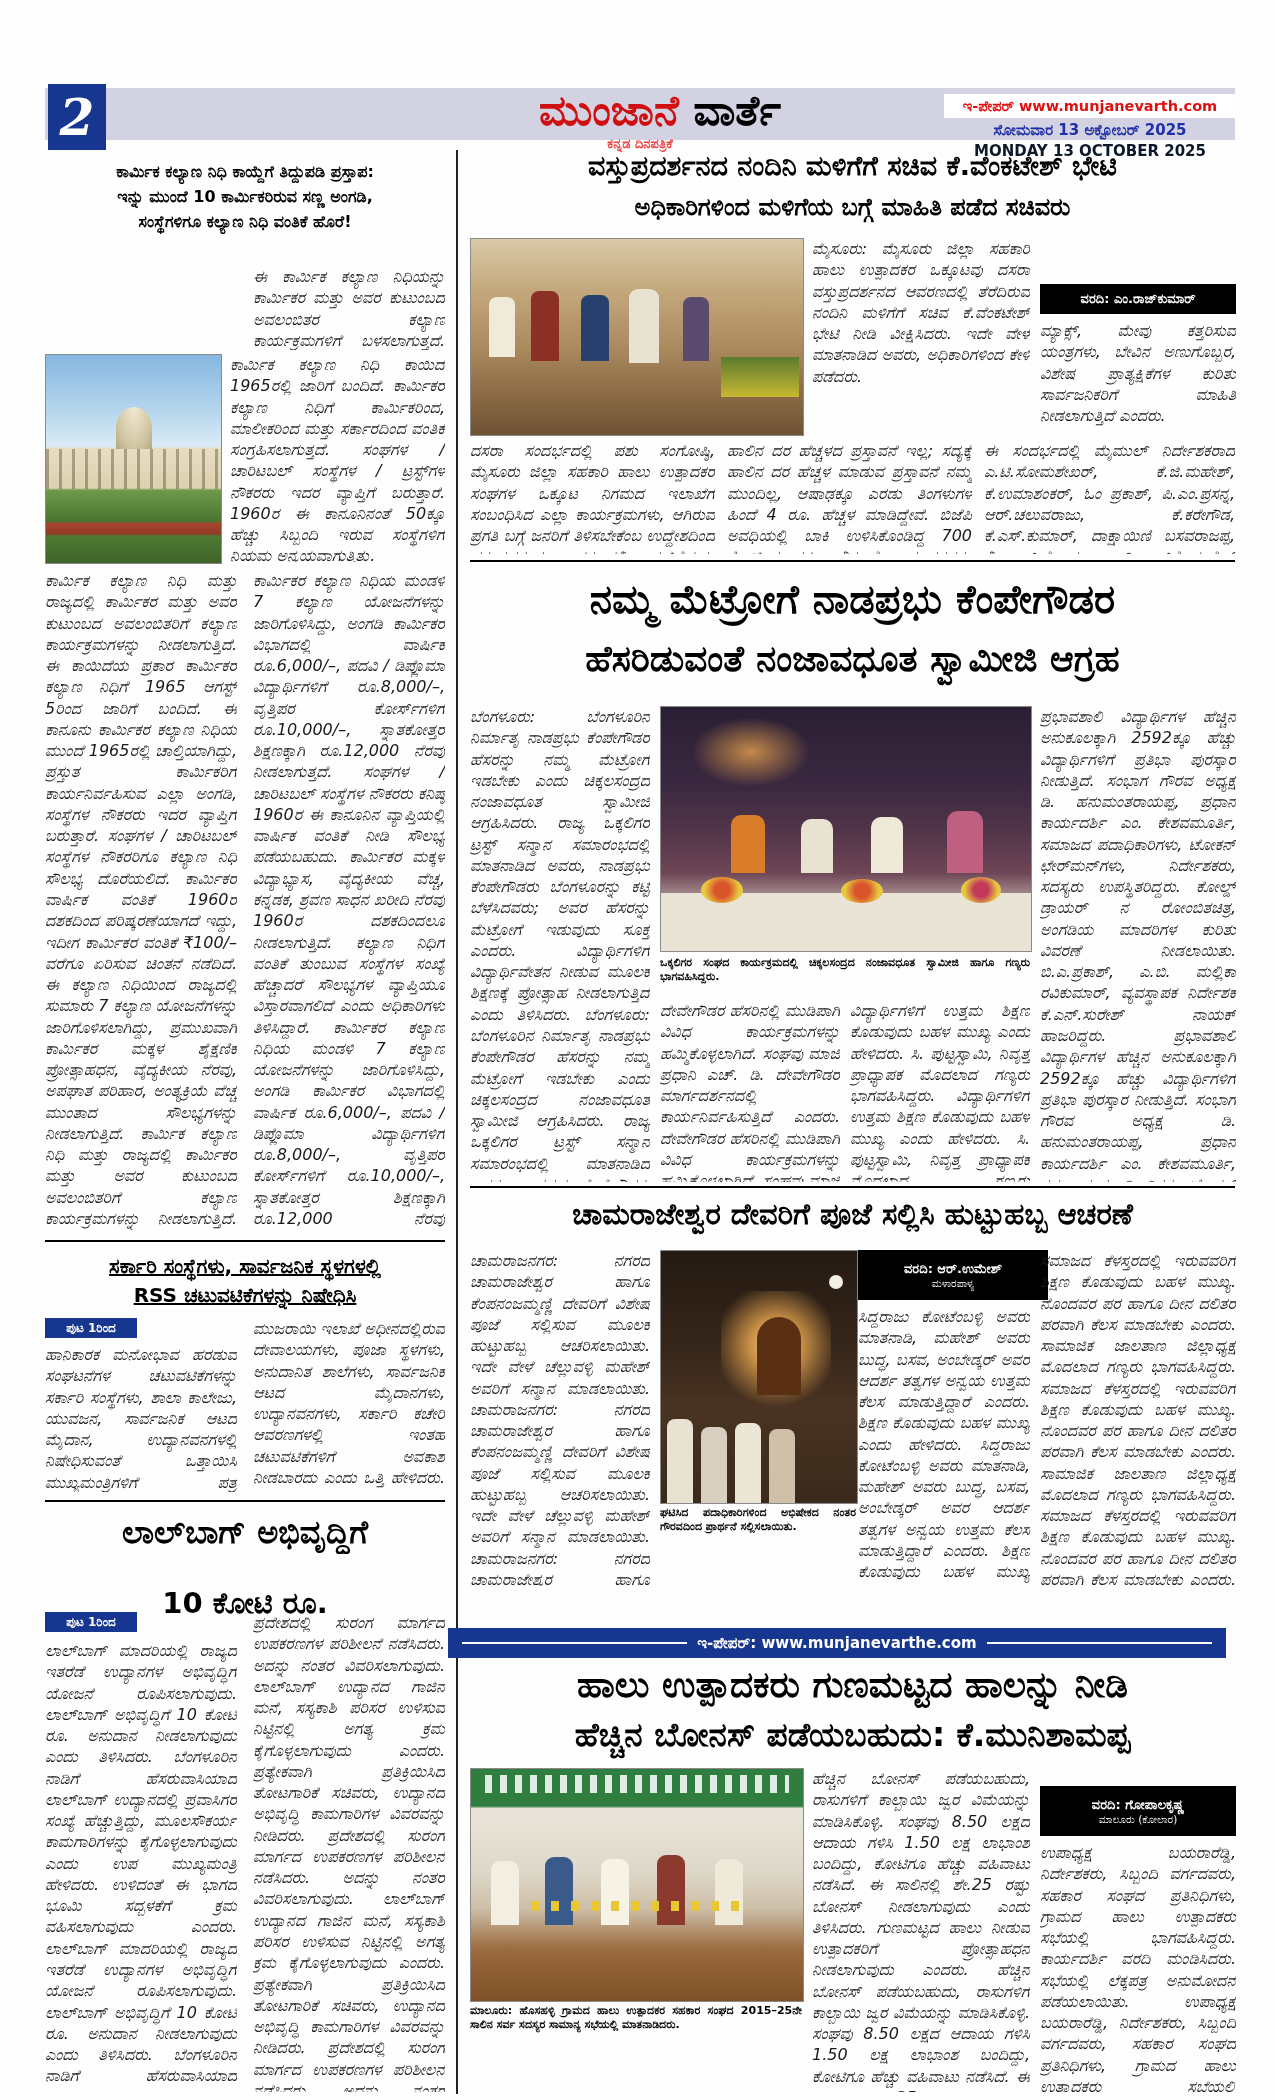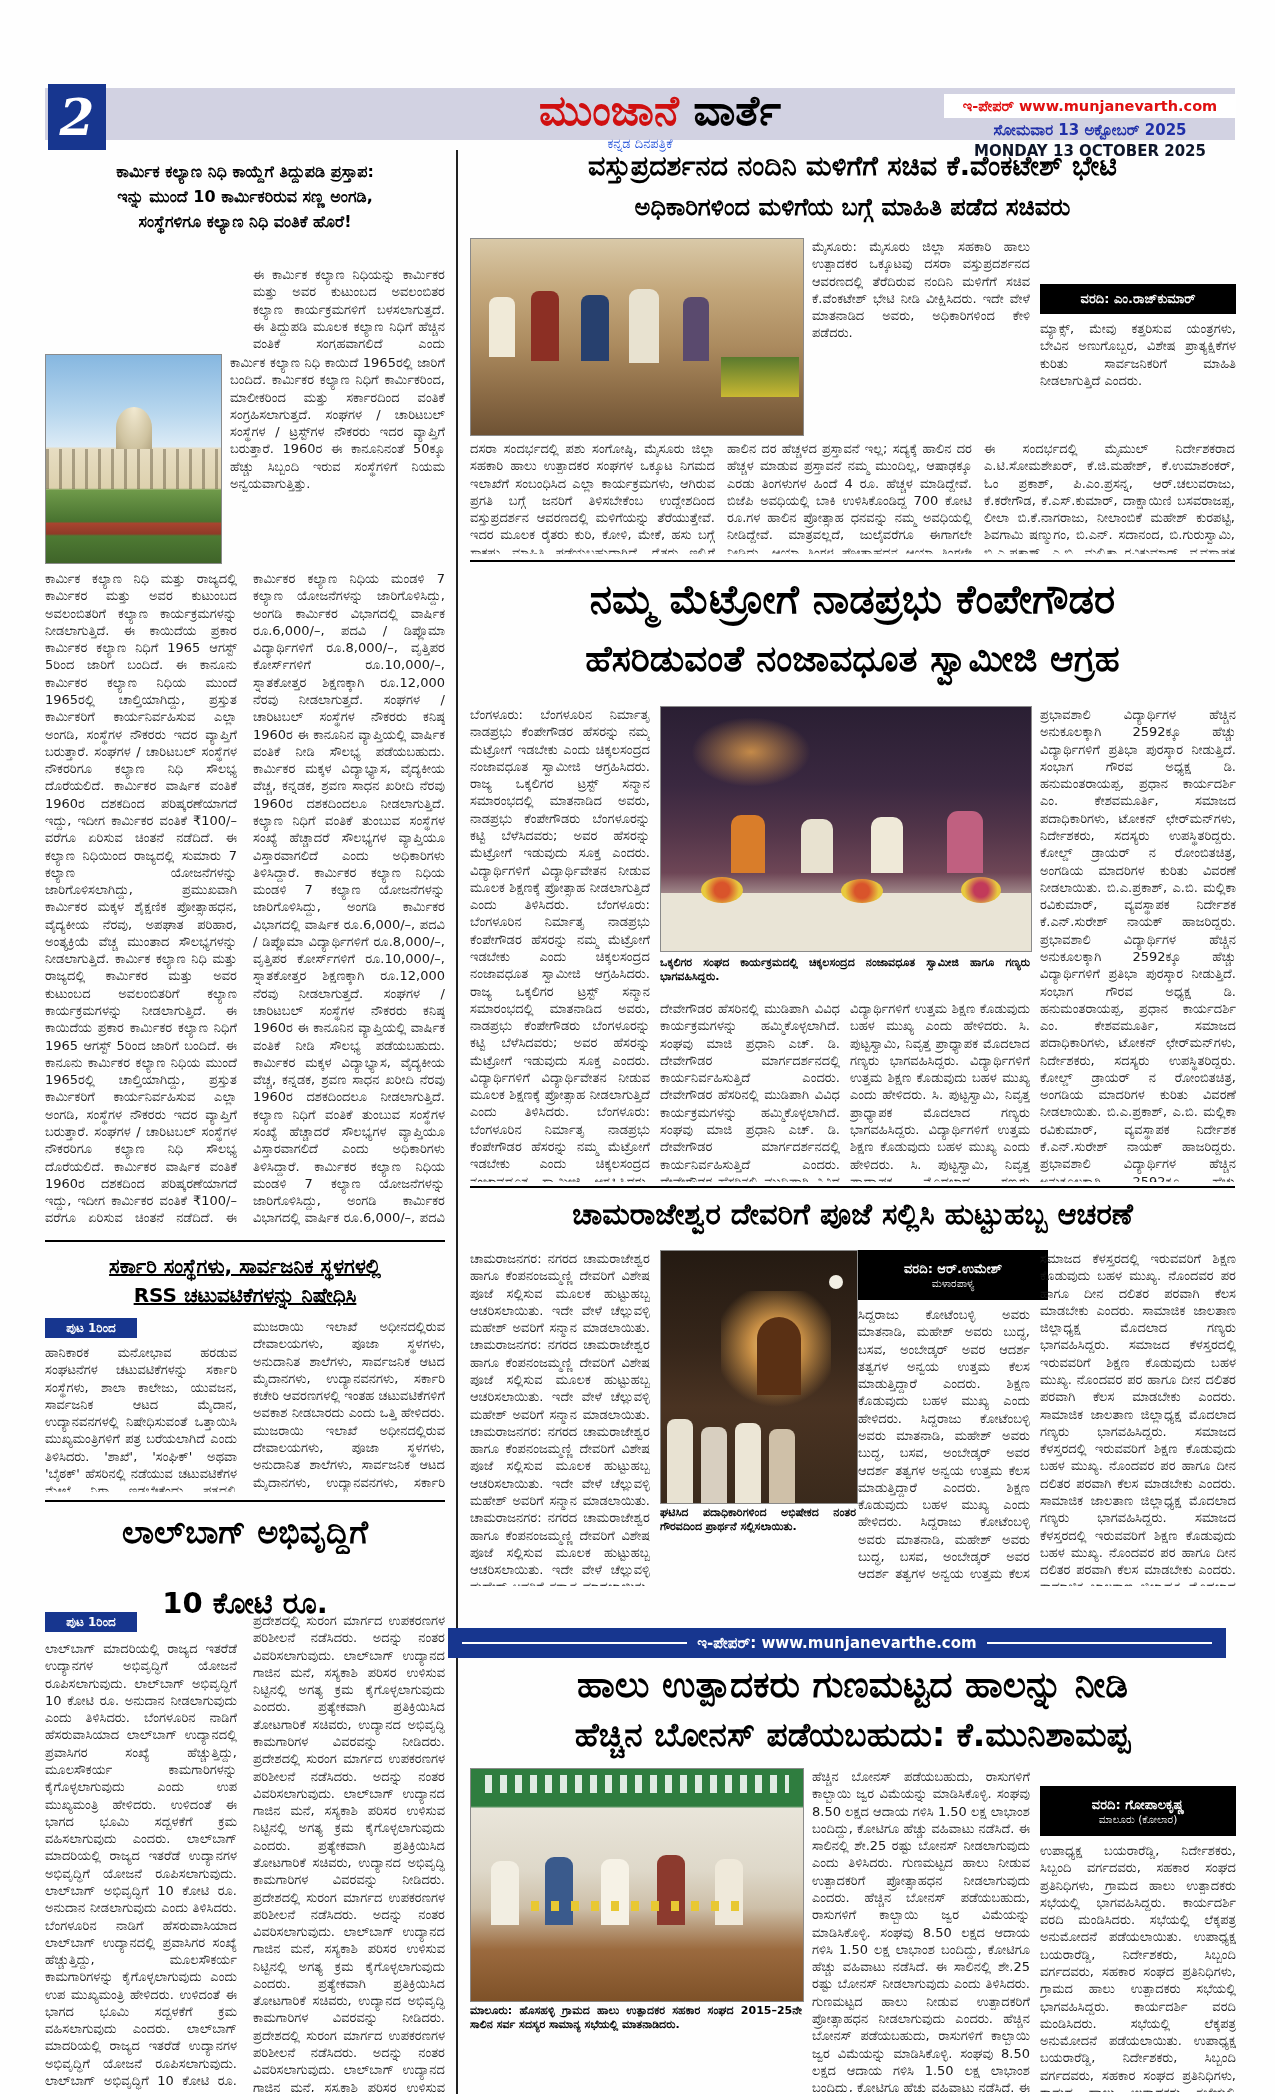--- a/index.html
+++ b/index.html
@@ -1,39 +1,39 @@
 <!DOCTYPE html>
 <html><head>
 <meta charset="utf-8">
 <style>
   html,body{margin:0;padding:0;background:#e9e9e9;}
   .page{position:relative;width:1275px;height:2100px;background:#fefefe;margin:0 auto;overflow:hidden;
         font-family:"DejaVu Sans","Liberation Sans",sans-serif;color:#141414;}
   .abs{position:absolute;}
-  .col{position:absolute;overflow:hidden;text-align:justify;font-size:13px;line-height:1.33;color:#1a1a1a;}
+  .col{position:absolute;overflow:hidden;text-align:justify;font-size:16px;line-height:1.33;color:#1a1a1a;font-style:italic;}
   .hl{position:absolute;text-align:center;font-weight:bold;color:#000;line-height:1.15;overflow:hidden;}
   .rule-h{position:absolute;background:#000;height:2px;}
   .rule-v{position:absolute;background:#222;width:2px;}
   .tag{position:absolute;background:#17368f;color:#fff;font-size:12px;font-weight:bold;
        display:flex;align-items:center;justify-content:center;overflow:hidden;}
   .byline-box{position:absolute;background:#000;color:#fff;text-align:center;overflow:hidden;
               display:flex;flex-direction:column;justify-content:center;}
   .byline-box .nm{font-size:13px;font-weight:bold;line-height:1.25;}
   .byline-box .pl{font-size:10.5px;line-height:1.2;}
   .photo{position:absolute;border:1px solid #8a8a8a;overflow:hidden;}
   .caption{position:absolute;overflow:hidden;font-size:11px;font-weight:bold;line-height:1.3;text-align:justify;color:#000;}
   
   .band{position:absolute;left:45px;top:88px;width:1190px;height:52px;background:#d2d2e2;}
   .pagenum{position:absolute;left:48px;top:84px;width:58px;height:66px;background:#17368f;color:#fff;
            font-family:"DejaVu Serif","Liberation Serif",serif;font-style:italic;font-weight:bold;
            font-size:50px;display:flex;align-items:center;justify-content:center;}
   .masthead{position:absolute;left:420px;top:88px;width:440px;text-align:center;font-weight:bold;font-size:42px;line-height:1.1;}
   .masthead .w1{color:#d01010;margin-left:40px;}
   .masthead .w2{color:#000;}
-  .tagline{position:absolute;left:420px;top:136px;width:440px;text-align:center;font-size:13px;font-weight:normal;color:#1d4ed8;}
+  .tagline{position:absolute;left:420px;top:136px;width:440px;text-align:center;font-size:13px;font-weight:bold;color:#ef4444;}
   .hinfo{position:absolute;text-align:center;font-weight:bold;overflow:hidden;}
   .epaper-line{left:944px;top:94px;width:292px;height:24px;background:#fff;color:#e01010;font-size:14.5px;line-height:24px;}
   .date-kn{left:944px;top:120px;width:292px;height:20px;color:#1f2fa8;font-size:15px;line-height:20px;}
   .date-en{left:944px;top:141px;width:292px;height:20px;color:#0f172a;font-size:15px;line-height:20px;}
   
   .epbar{position:absolute;left:448px;top:1628px;width:778px;height:30px;background:#17368f;color:#fff;
          display:flex;align-items:center;gap:10px;padding:0 14px;box-sizing:border-box;}
   .epbar .ln{flex:1;height:2px;background:#fff;}
   .epbar .tx{font-size:15px;font-weight:bold;white-space:nowrap;}
   

